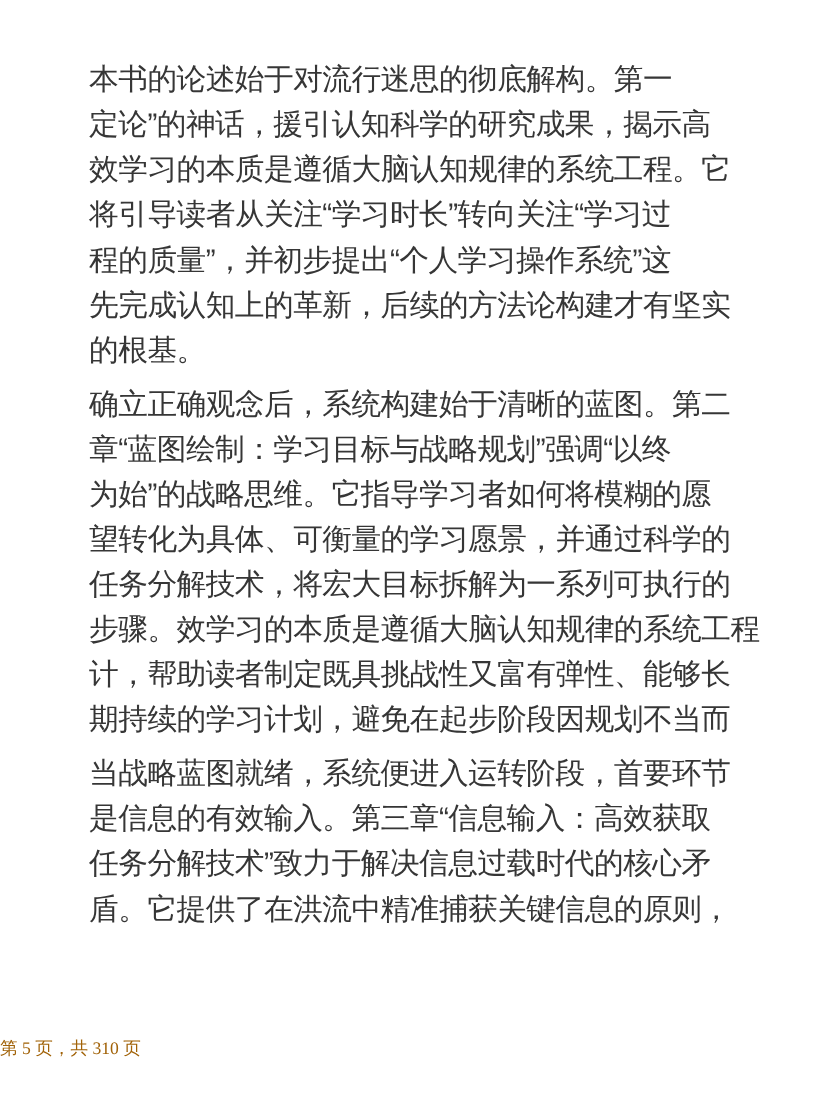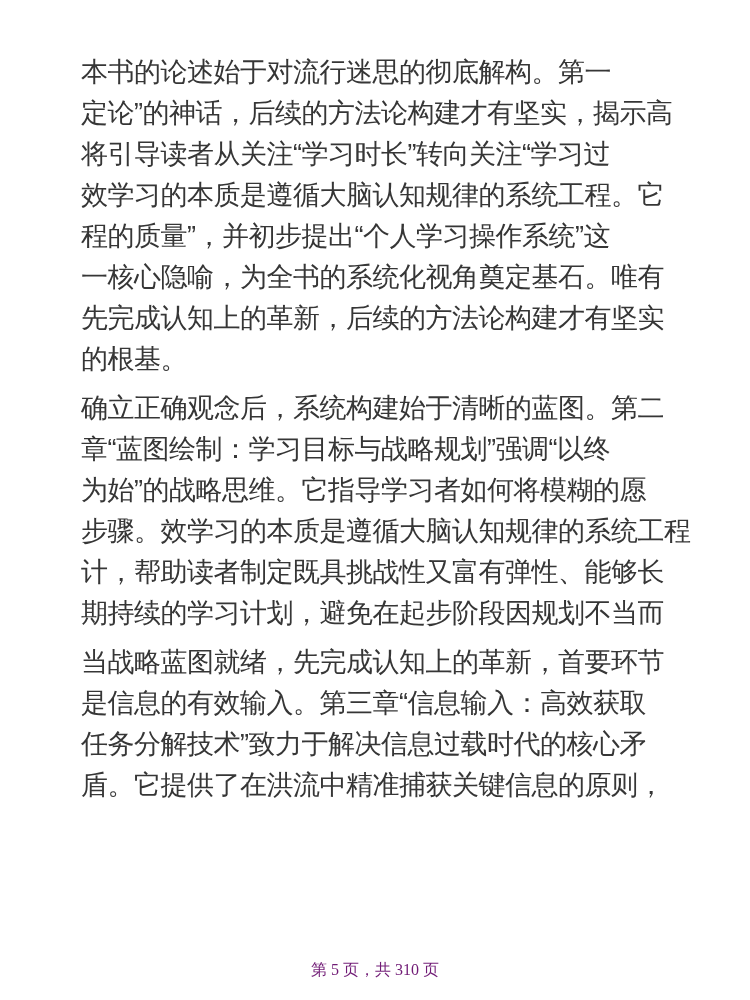--- a/index.html
+++ b/index.html
@@ -28,52 +28,52 @@
     line-height: 41px;
     color: #363636;
     white-space: nowrap;
     letter-spacing: -0.5px;
   }
   .footer {
     position: absolute;
     top: 944px;
     left: 0;
     width: 750px;
-    text-align: center;
+    text-align: left;
     font-size: 16px;
     line-height: 20px;
-    color: #701a75;
+    color: #a16207;
     font-family: "Liberation Serif", serif;
-    margin-top: 16px;
   }
 </style>
 </head>
 <body>
 
 <div class="page">
   <div class="content" id="paragraphs-container">
       <div class="paragraph">
         <div class="line">本书的论述始于对流行迷思的彻底解构。第一</div>
-        <div class="line">定论”的神话，后续的方法论构建才有坚实，揭示高</div>
+        <div class="line">定论”的神话，援引认知科学的研究成果，揭示高</div>
+        <div class="line">效学习的本质是遵循大脑认知规律的系统工程。它</div>
         <div class="line">将引导读者从关注“学习时长”转向关注“学习过</div>
-        <div class="line">效学习的本质是遵循大脑认知规律的系统工程。它</div>
         <div class="line">程的质量”，并初步提出“个人学习操作系统”这</div>
-        <div class="line">一核心隐喻，为全书的系统化视角奠定基石。唯有</div>
         <div class="line">先完成认知上的革新，后续的方法论构建才有坚实</div>
         <div class="line">的根基。</div>
       </div>
       <div class="paragraph">
         <div class="line">确立正确观念后，系统构建始于清晰的蓝图。第二</div>
         <div class="line">章“蓝图绘制：学习目标与战略规划”强调“以终</div>
         <div class="line">为始”的战略思维。它指导学习者如何将模糊的愿</div>
+        <div class="line">望转化为具体、可衡量的学习愿景，并通过科学的</div>
+        <div class="line">任务分解技术，将宏大目标拆解为一系列可执行的</div>
         <div class="line">步骤。效学习的本质是遵循大脑认知规律的系统工程</div>
         <div class="line">计，帮助读者制定既具挑战性又富有弹性、能够长</div>
         <div class="line">期持续的学习计划，避免在起步阶段因规划不当而</div>
       </div>
       <div class="paragraph">
-        <div class="line">当战略蓝图就绪，先完成认知上的革新，首要环节</div>
+        <div class="line">当战略蓝图就绪，系统便进入运转阶段，首要环节</div>
         <div class="line">是信息的有效输入。第三章“信息输入：高效获取</div>
         <div class="line">任务分解技术”致力于解决信息过载时代的核心矛</div>
         <div class="line">盾。它提供了在洪流中精准捕获关键信息的原则，</div>
       </div>
     </div>
   <div class="footer">第 5 页，共 310 页</div>
 </div>
 
 </body></html>

